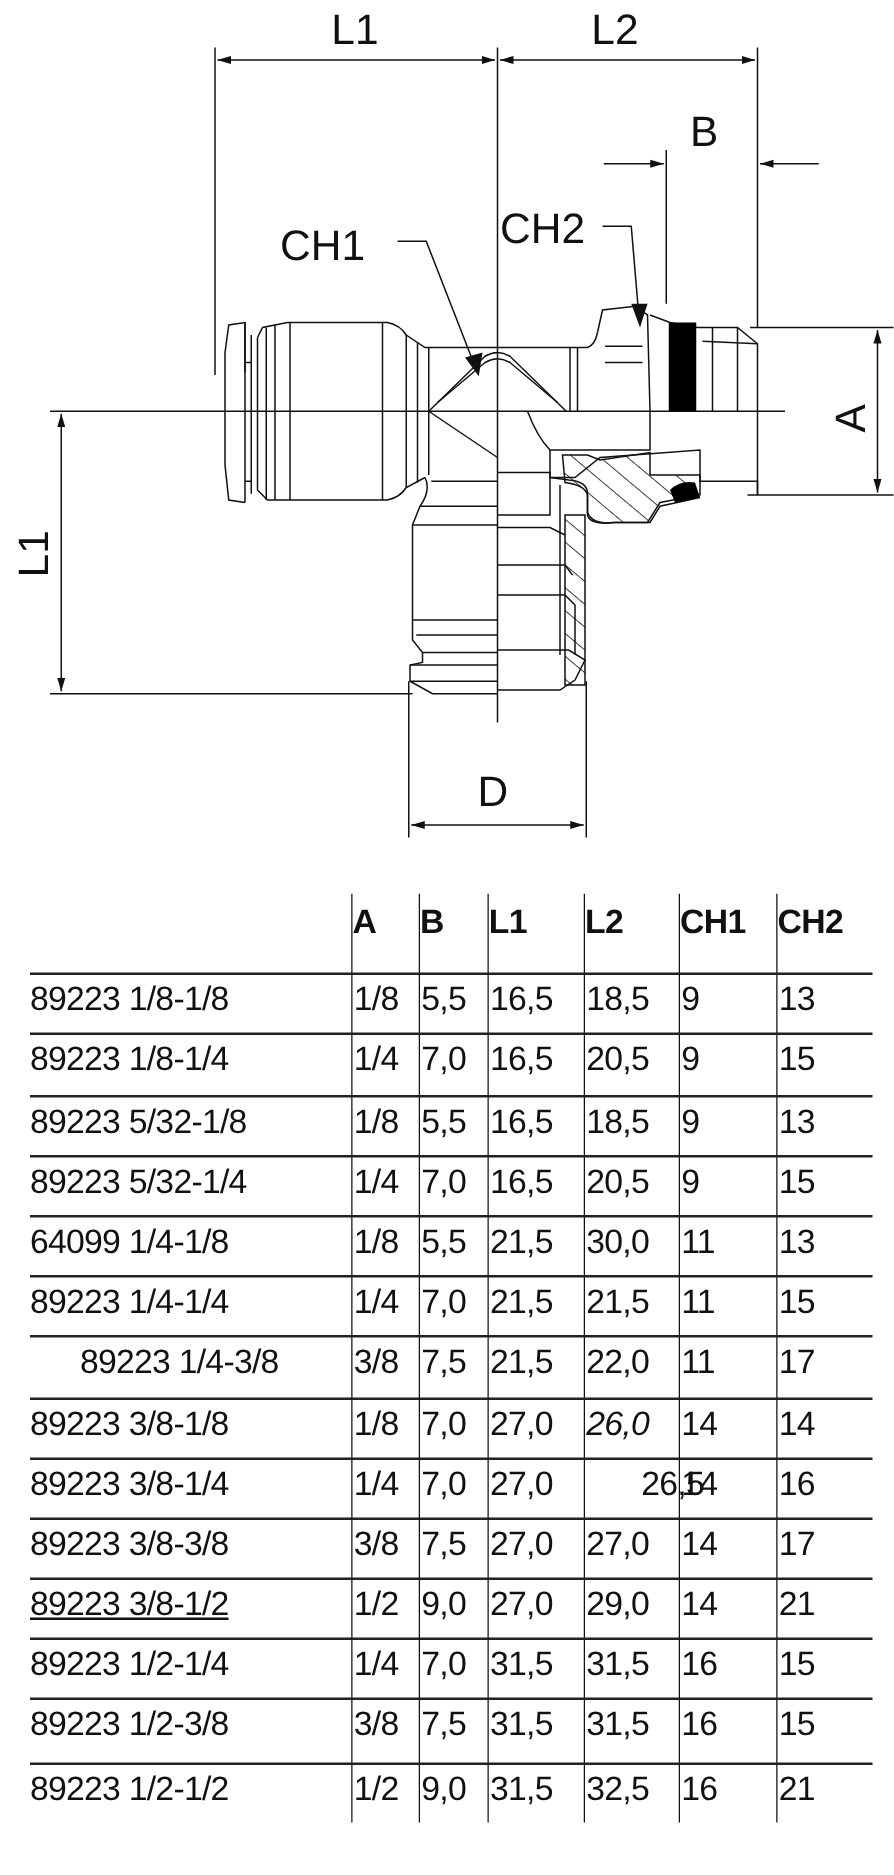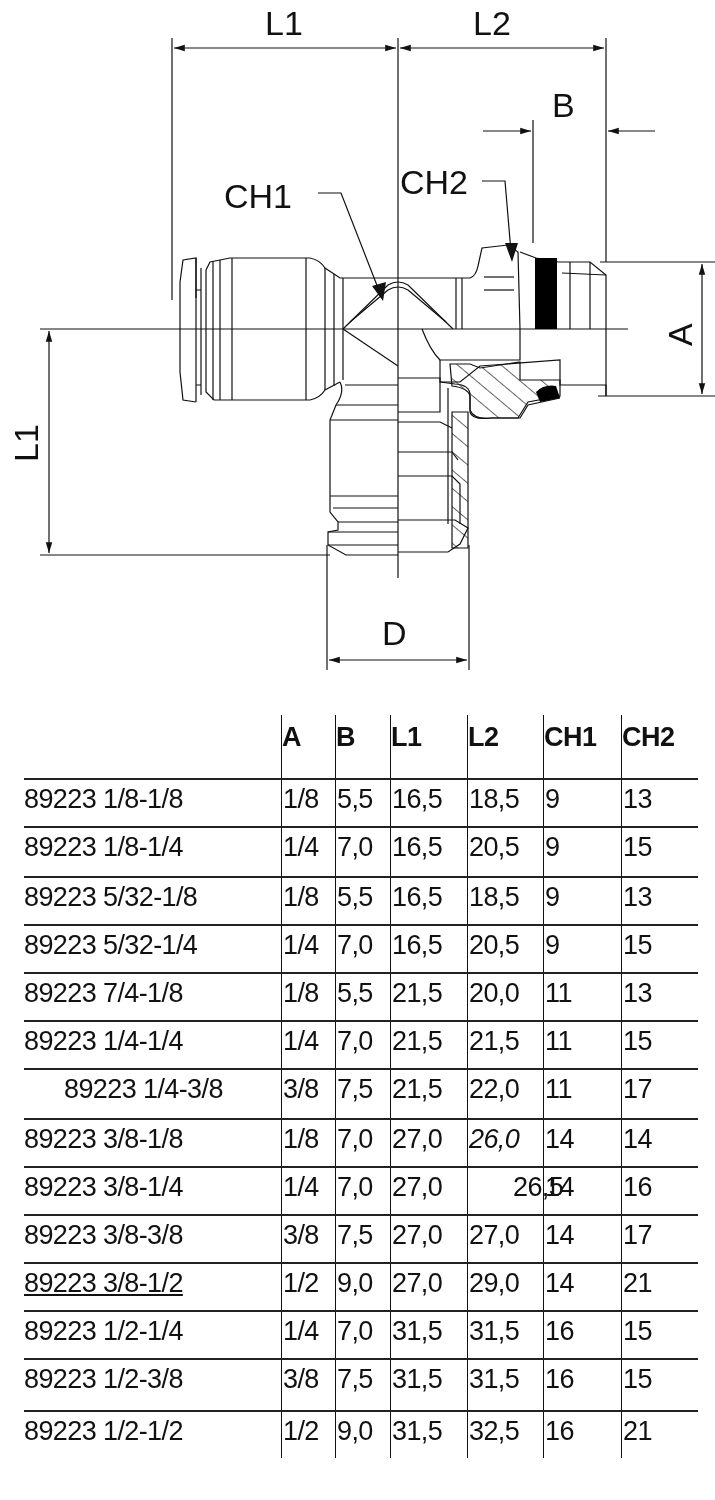--- a/index.html
+++ b/index.html
@@ -192,25 +192,25 @@
       <div class="cell" style="left: 24px; top: 930px;">89223 5/32-1/4</div>
       <div class="cell" style="left: 283px; top: 930px;">1/4</div>
       <div class="cell" style="left: 337px; top: 930px;">7,0</div>
       <div class="cell" style="left: 392px; top: 930px;">16,5</div>
       <div class="cell" style="left: 469px; top: 930px;">20,5</div>
       <div class="cell" style="left: 545px; top: 930px;">9</div>
       <div class="cell" style="left: 623px; top: 930px;">15</div>
     </div>
     <div class="hline" style="top: 972px;"></div>
     <div>
-      <div class="cell" style="left: 24px; top: 978px;">89223 7/4-1/8</div>
+      <div class="cell" style="left: 24px; top: 978px;">64099 1/4-1/8</div>
       <div class="cell" style="left: 283px; top: 978px;">1/8</div>
       <div class="cell" style="left: 337px; top: 978px;">5,5</div>
       <div class="cell" style="left: 392px; top: 978px;">21,5</div>
-      <div class="cell" style="left: 469px; top: 978px;">20,0</div>
+      <div class="cell" style="left: 469px; top: 978px;">30,0</div>
       <div class="cell" style="left: 545px; top: 978px;">11</div>
       <div class="cell" style="left: 623px; top: 978px;">13</div>
     </div>
     <div class="hline" style="top: 1020px;"></div>
     <div>
       <div class="cell" style="left: 24px; top: 1026px;">89223 1/4-1/4</div>
       <div class="cell" style="left: 283px; top: 1026px;">1/4</div>
       <div class="cell" style="left: 337px; top: 1026px;">7,0</div>
       <div class="cell" style="left: 392px; top: 1026px;">21,5</div>
       <div class="cell" style="left: 469px; top: 1026px;">21,5</div>

